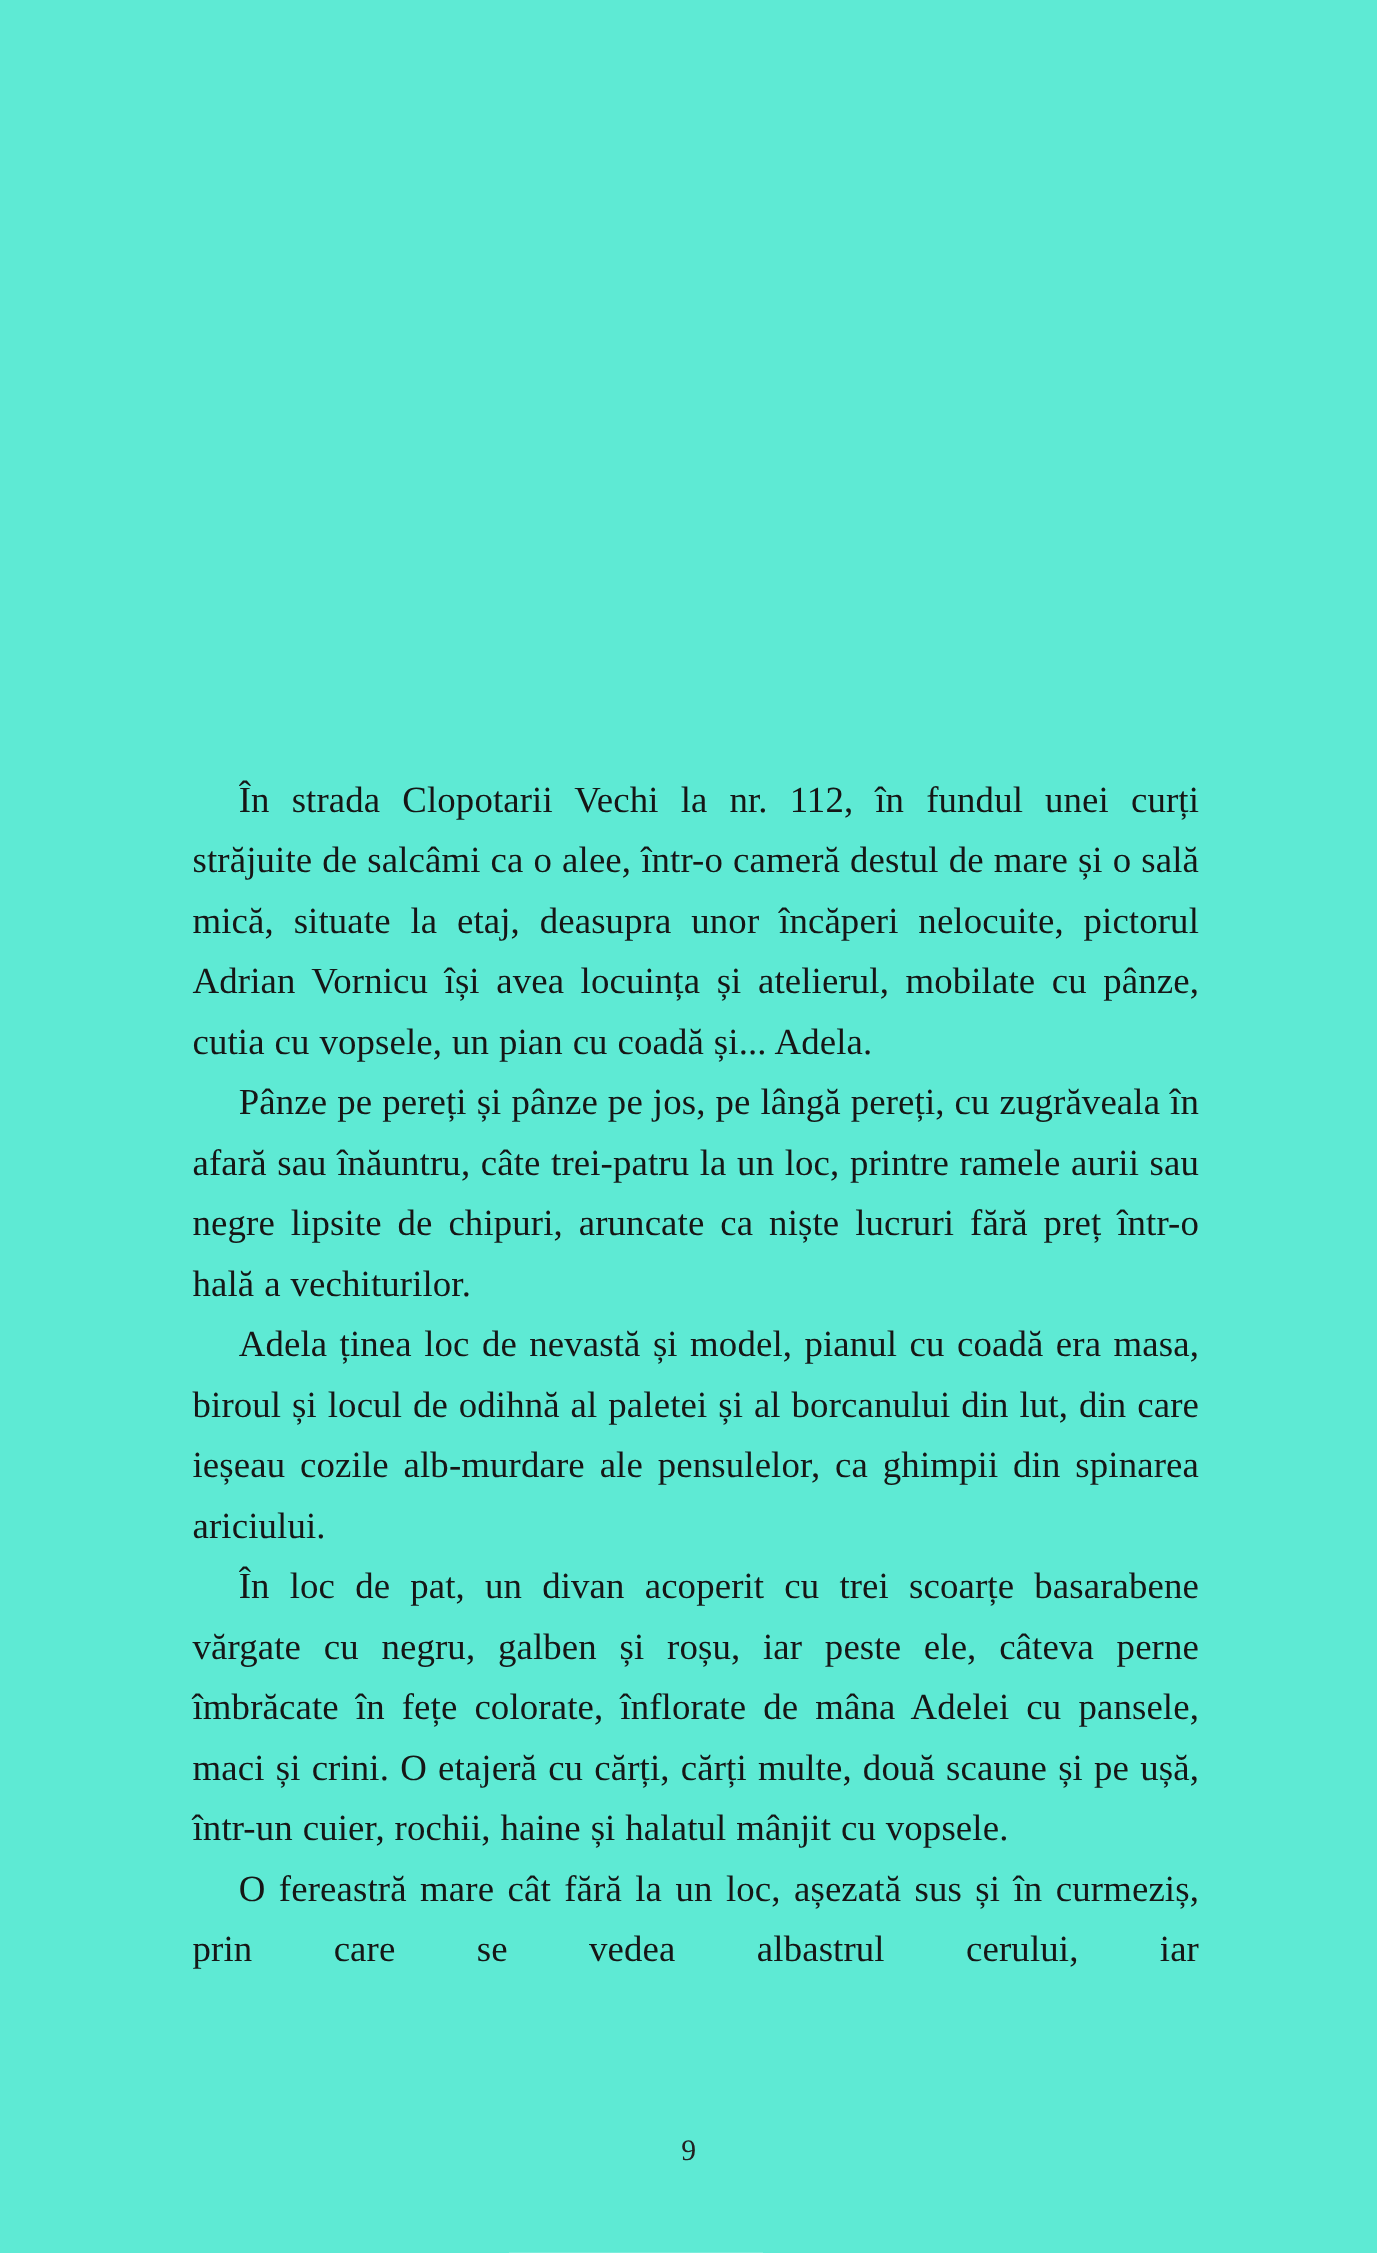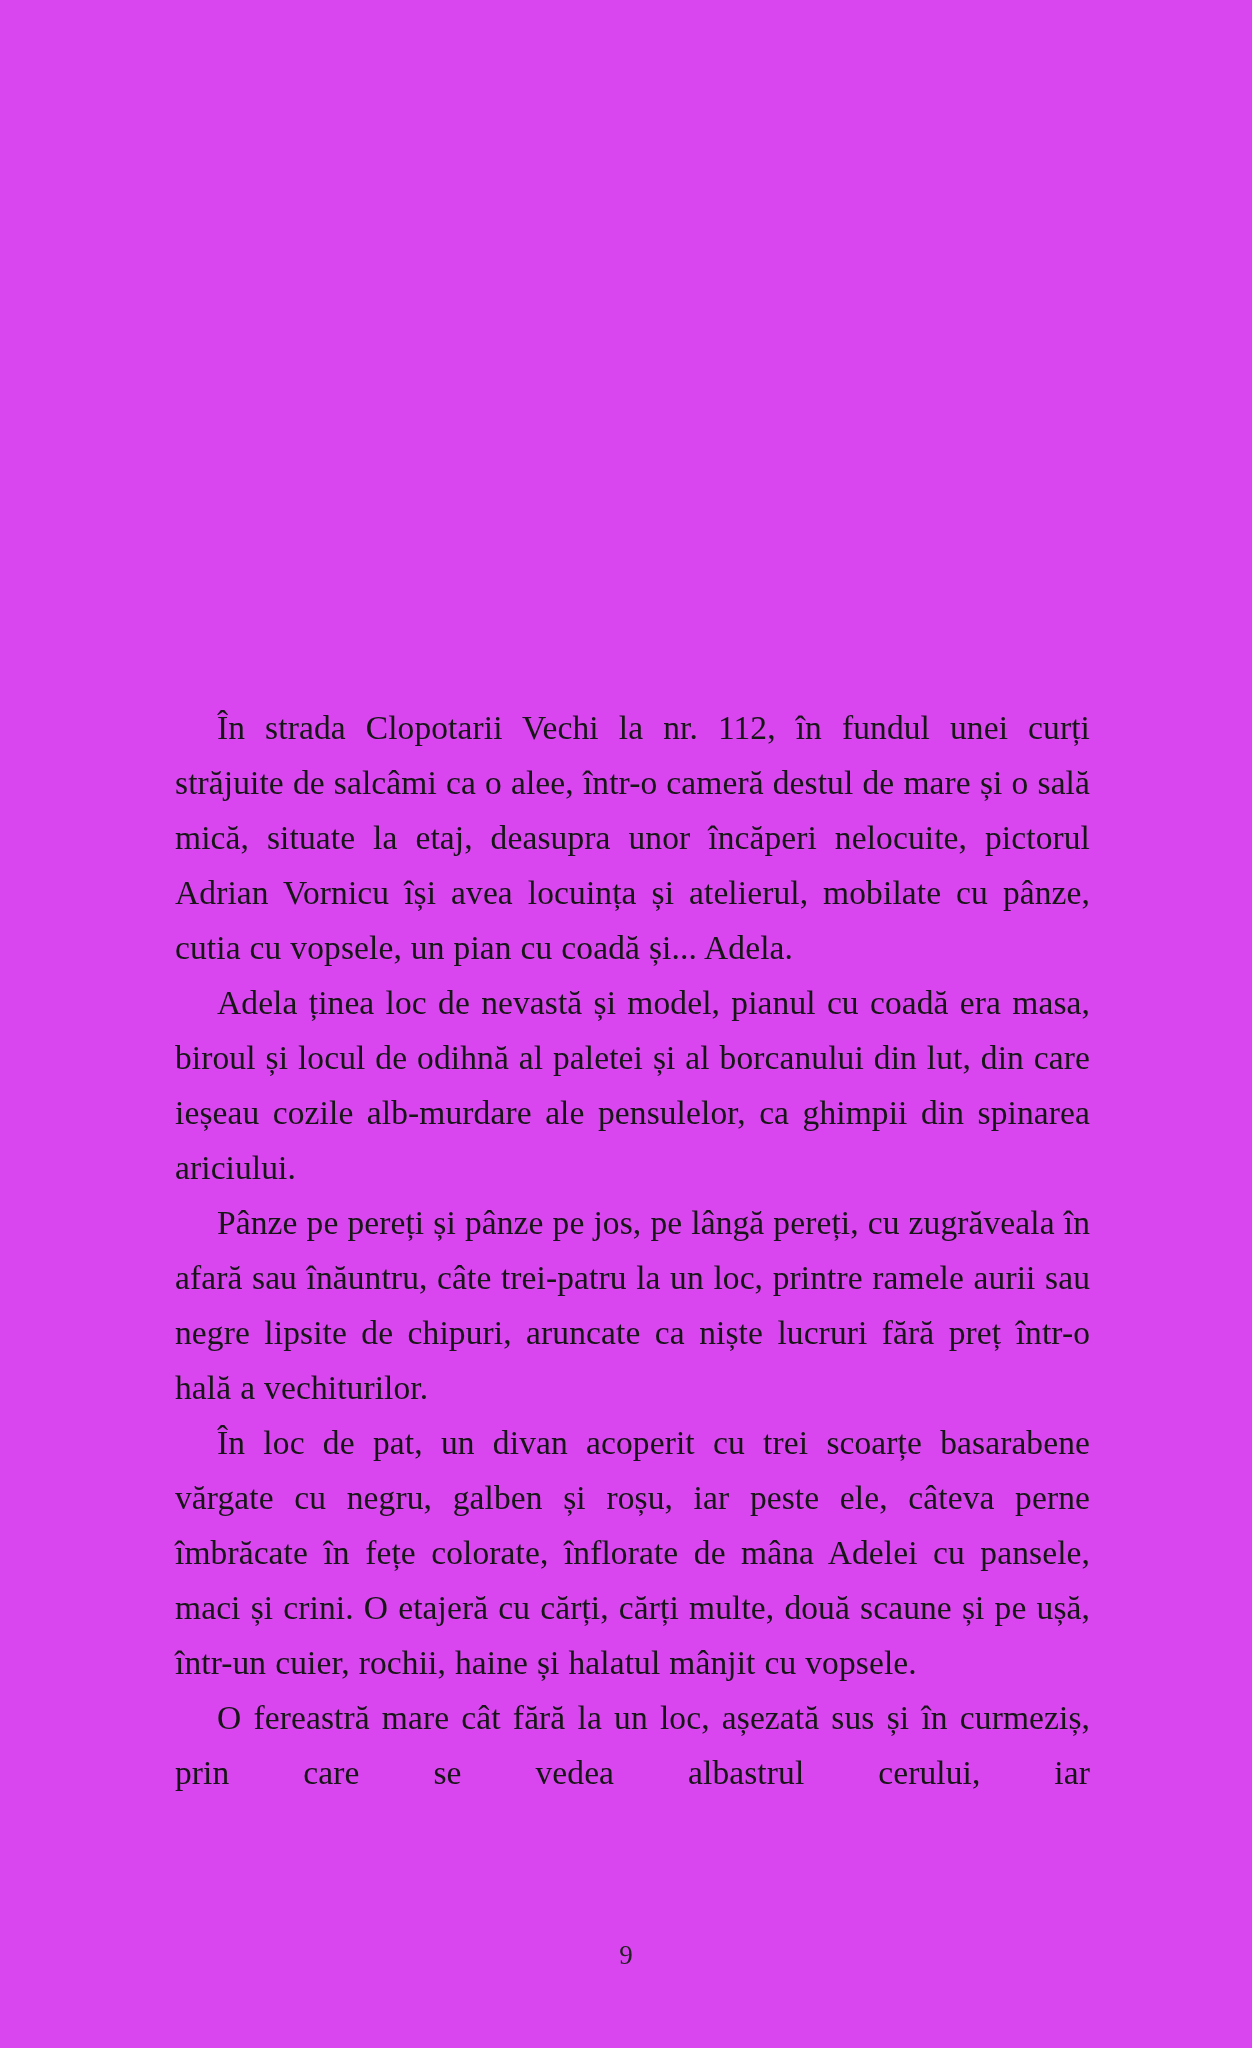--- a/index.html
+++ b/index.html
@@ -12,21 +12,21 @@
     height: 2048px;
     overflow: hidden;
     font-family: "Liberation Serif", "DejaVu Serif", serif;
     color: #1a1a1a;
   }
 
   .page {
     position: relative;
     width: 1252px;
     height: 2048px;
-    background: #d946ef;
+    background: #5eead4;
     box-sizing: border-box;
   }
 
   
   .text-block {
     position: absolute;
     left: 175px;
     top: 700px;
     width: 915px;
     text-align: justify;
@@ -64,21 +64,21 @@
     font-family: "Liberation Serif", "DejaVu Serif", serif;
   }
 </style>
 </head>
 <body>
 
 <div class="page">
 
   <div class="text-block">
     <p class="para">În strada Clopotarii Vechi la nr. 112, în fundul unei curți străjuite de salcâmi ca o alee, într-o cameră destul de mare și o sală mică, situate la etaj, deasupra unor încăperi nelocuite, pictorul Adrian Vornicu își avea locuința și atelierul, mobilate cu pânze, cutia cu vopsele, un pian cu coadă și... Adela.</p>
+    <p class="para">Pânze pe pereți și pânze pe jos, pe lângă pereți, cu zugrăveala în afară sau înăuntru, câte trei-patru la un loc, printre ramele aurii sau negre lipsite de chipuri, aruncate ca niște lucruri fără preț într-o hală a vechiturilor.</p>
     <p class="para">Adela ținea loc de nevastă și model, pianul cu coadă era masa, biroul și locul de odihnă al paletei și al borcanului din lut, din care ieșeau cozile alb-murdare ale pensulelor, ca ghimpii din spinarea ariciului.</p>
-    <p class="para">Pânze pe pereți și pânze pe jos, pe lângă pereți, cu zugrăveala în afară sau înăuntru, câte trei-patru la un loc, printre ramele aurii sau negre lipsite de chipuri, aruncate ca niște lucruri fără preț într-o hală a vechiturilor.</p>
     <p class="para">În loc de pat, un divan acoperit cu trei scoarțe basarabene vărgate cu negru, galben și roșu, iar peste ele, câteva perne îmbrăcate în fețe colorate, înflorate de mâna Adelei cu pansele, maci și crini. O etajeră cu cărți, cărți multe, două scaune și pe ușă, într-un cuier, rochii, haine și halatul mânjit cu vopsele.</p>
     <p class="para continues">O fereastră mare cât fără la un loc, așezată sus și în curmeziș, prin care se vedea albastrul cerului, iar</p>
   </div>
 
   <div class="folio">9</div>
 
 </div>
 
 </body></html>

